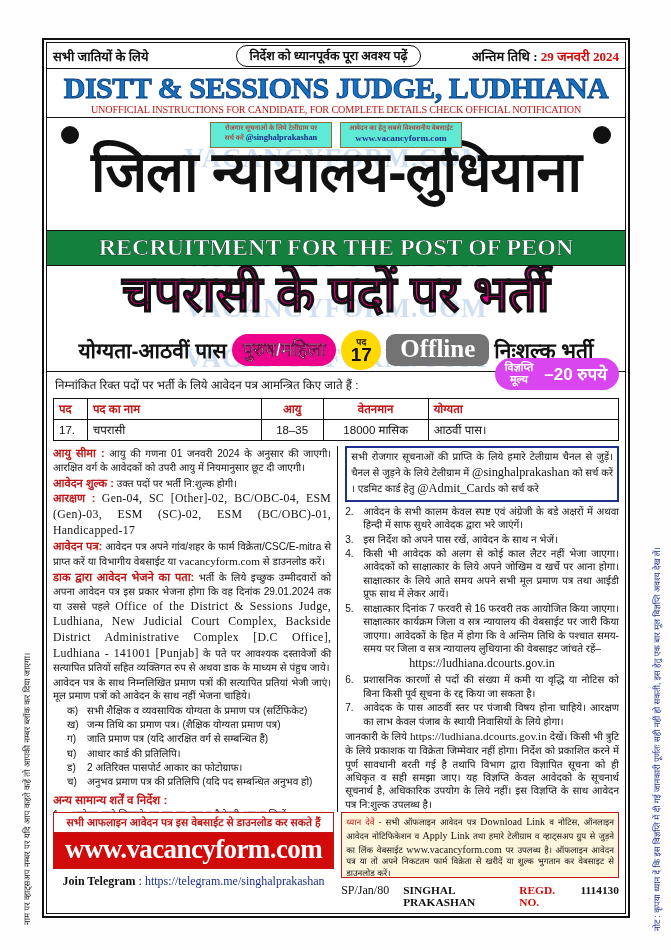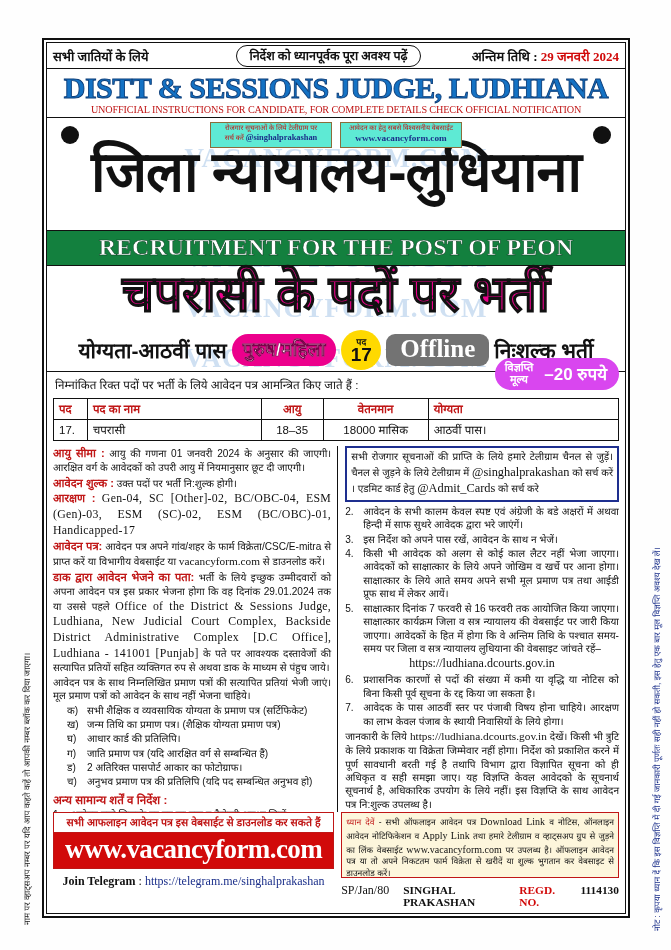--- a/index.html
+++ b/index.html
@@ -542,22 +542,22 @@
           <span>आवेदन पत्र अपने गांव/शहर के फार्म विक्रेता/CSC/E-mitra से प्राप्त करें या विभागीय वेबसाईट या </span><span class="ser">vacancyform.com</span><span> से डाउनलोड करें।</span>
         </p>
         <p class="p">
           <span class="lbl">डाक द्वारा आवेदन भेजने का पता:</span>
           <span>भर्ती के लिये इच्छुक उम्मीदवारों को अपना आवेदन पत्र इस प्रकार भेजना होगा कि वह दिनांक 29.01.2024 तक या उससे पहले </span><span class="serc">Office of the District &amp; Sessions Judge, Ludhiana, New Judicial Court Complex, Backside District Administrative Complex [D.C Office], Ludhiana - 141001 [Punjab]</span><span> के पते पर आवश्यक दस्तावेजों की सत्यापित प्रतियों सहित व्यक्तिगत रुप से अथवा डाक के माध्यम से पंहुच जाये।</span>
         </p>
         <p class="p">आवेदन पत्र के साथ निम्नलिखित प्रमाण पत्रों की सत्यापित प्रतियां भेजी जाएं। मूल प्रमाण पत्रों को आवेदन के साथ नहीं भेजना चाहिये।</p>
         <ul class="abc">
           <li><span class="k">क)</span><span>सभी शैक्षिक व व्यवसायिक योग्यता के प्रमाण पत्र (सर्टिफिकेट)</span></li>
           <li><span class="k">ख)</span><span>जन्म तिथि का प्रमाण पत्र। (शैक्षिक योग्यता प्रमाण पत्र)</span></li>
+          <li><span class="k">ग)</span><span>जाति प्रमाण पत्र (यदि आरक्षित वर्ग से सम्बन्धित हैं)</span></li>
           <li><span class="k">घ)</span><span>आधार कार्ड की प्रतिलिपि।</span></li>
-          <li><span class="k">ग)</span><span>जाति प्रमाण पत्र (यदि आरक्षित वर्ग से सम्बन्धित हैं)</span></li>
           <li><span class="k">ड)</span><span>2 अतिरिक्त पासपोर्ट आकार का  फोटोग्राफ।</span></li>
           <li><span class="k">च)</span><span>अनुभव प्रमाण पत्र की प्रतिलिपि (यदि पद सम्बन्धित अनुभव हो)</span></li>
         </ul>
         <div class="h-red">अन्य सामान्य शर्तें व निर्देश :</div>
         <ol class="num">
           <li><span class="n">1.</span><span>आवेदन वाले लिफाफे पर पद का नाम व कैटेगरी अवश्य लिखें</span></li>
         </ol>
       </div>
 
       <div class="col-r">

